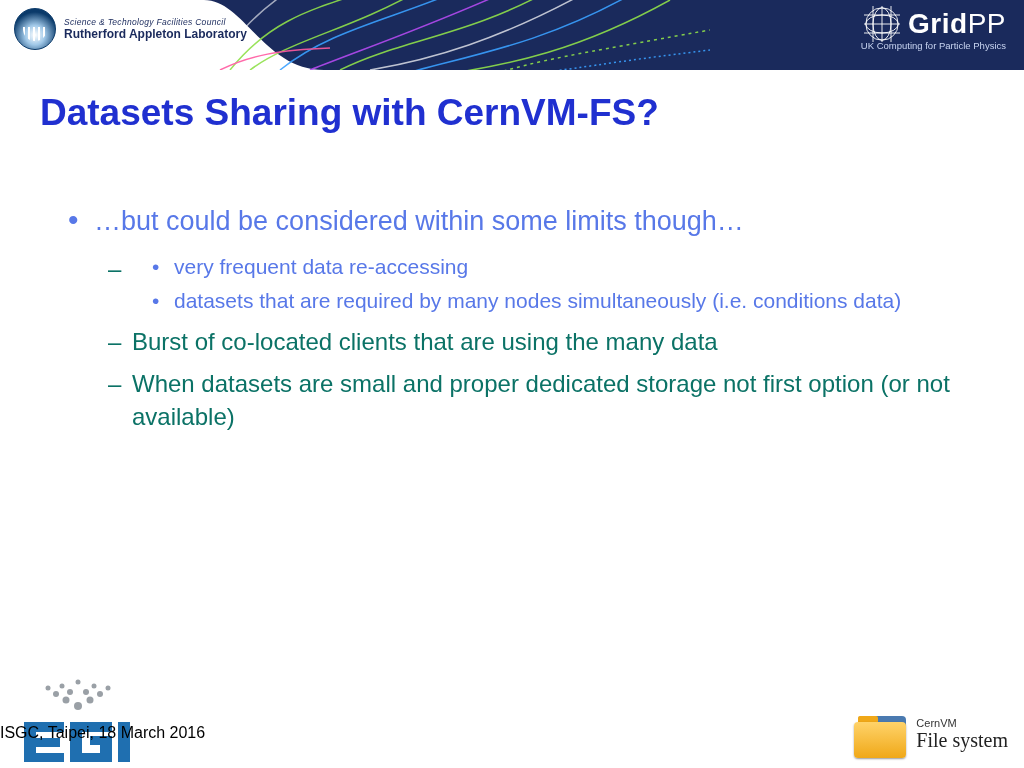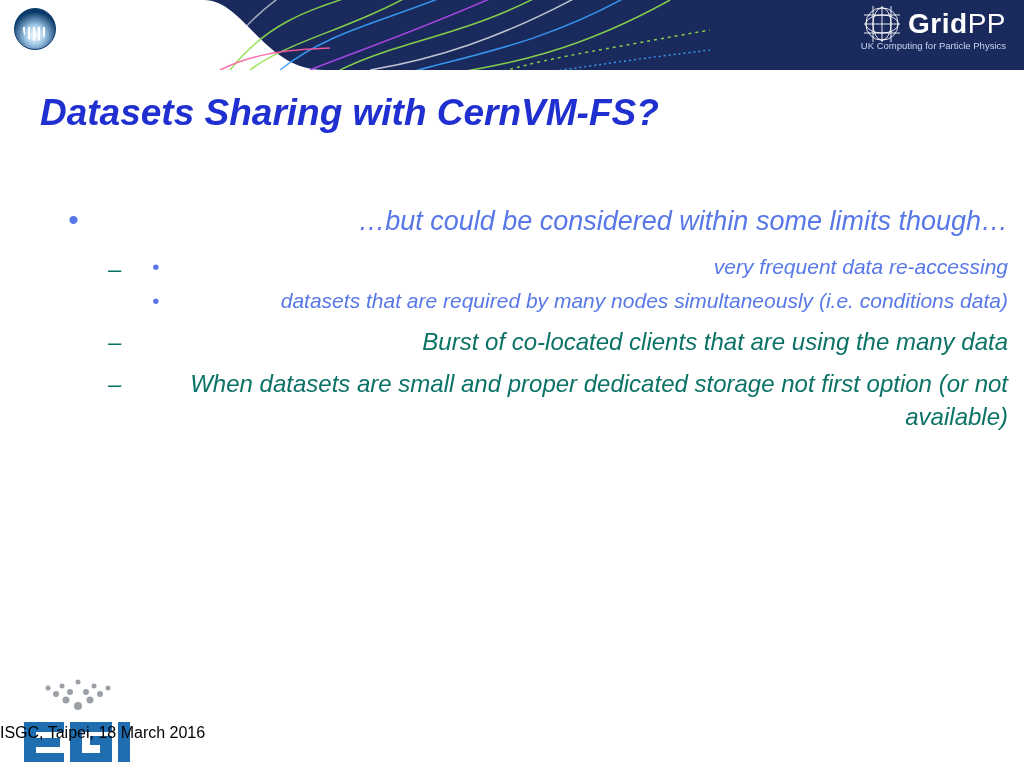--- a/index.html
+++ b/index.html
@@ -76,34 +76,33 @@
   .gridpp-row { display: flex; align-items: center; justify-content: flex-end; }
   .gridpp-icon {
     width: 36px; height: 36px; margin-right: 8px;
   }
   .gridpp-name { font-size: 28px; font-weight: bold; letter-spacing: 0.5px; }
   .gridpp-name .thin { font-weight: 300; }
   .gridpp-sub { font-size: 9.5px; color: #c8d4f0; margin-top: -2px; }
 
   
   .content {
-    padding: 22px 16px 0 40px;
-    font-style: italic;
+    padding: 22px 48px 0 40px;
   }
   .title {
     color: #2030d0;
     font-family: "Trebuchet MS", Verdana, sans-serif;
     font-weight: bold;
     font-size: 37px;
   }
   .body {
     margin-top: 70px;
     padding-left: 24px;
   }
-  ul { list-style: none; text-align: right; }
+  ul { list-style: none; }
   .lvl1 > li {
     color: #5878e8;
     font-size: 27px;
     line-height: 1.3;
     padding-left: 30px;
     position: relative;
     margin-bottom: 8px;
   }
   .lvl1 > li::before {
     content: "•";
@@ -215,20 +214,24 @@
         <path d="M250 75 C 320 65 390 50 480 0" stroke="#8fe04a"></path>
         <path d="M30 70 C 60 55 90 50 140 48" stroke="#ff5aa0"></path>
         <path d="M20 70 C 50 30 70 10 100 -10" stroke="#ffffffaa"></path>
         <path d="M300 75 C 350 60 380 55 520 30" stroke="#8fe04a" stroke-dasharray="3 4"></path>
         <path d="M330 75 C 380 70 420 62 520 50" stroke="#3aa0ff" stroke-dasharray="2 3"></path>
       </g>
     </svg>
   </div>
   <div class="ral-block">
     <div class="ral-logo"></div>
+    <div class="ral-text">
+      <div class="line1">Science &amp; Technology Facilities Council</div>
+      <div class="line2">Rutherford Appleton Laboratory</div>
+    </div>
   </div>
   <div class="gridpp">
     <div class="gridpp-row">
       <svg class="gridpp-icon" viewBox="0 0 40 40">
         <g stroke="#ffffff" stroke-width="1" fill="none">
           <line x1="0" y1="10" x2="40" y2="10"></line>
           <line x1="0" y1="20" x2="40" y2="20"></line>
           <line x1="0" y1="30" x2="40" y2="30"></line>
           <line x1="10" y1="0" x2="10" y2="40"></line>
           <line x1="20" y1="0" x2="20" y2="40"></line>
@@ -283,13 +286,24 @@
           <circle cx="68" cy="20" r="3"></circle>
       </g>
       <g fill="#1f6fb0">
         <path d="M6 50 h40 v10 h-28 v6 h24 v9 h-24 v6 h28 v10 H6 Z"></path>
         <path d="M52 50 h42 v10 h-30 v21 h18 v-8 h-10 v-9 h22 v27 H52 Z"></path>
         <rect x="100" y="50" width="12" height="41"></rect>
       </g>
     </svg>
   </div>
   <div class="footer-text">ISGC, Taipei, 18 March 2016</div>
+  <div class="cvmfs-logo">
+    <div class="folder">
+      <div class="back"></div>
+        <div class="tab"></div>
+        <div class="front"></div>
+    </div>
+    <div class="cvmfs-text">
+      <div class="l1">CernVM</div>
+      <div class="l2">File system</div>
+    </div>
+  </div>
 </div>
 
 </body></html>

